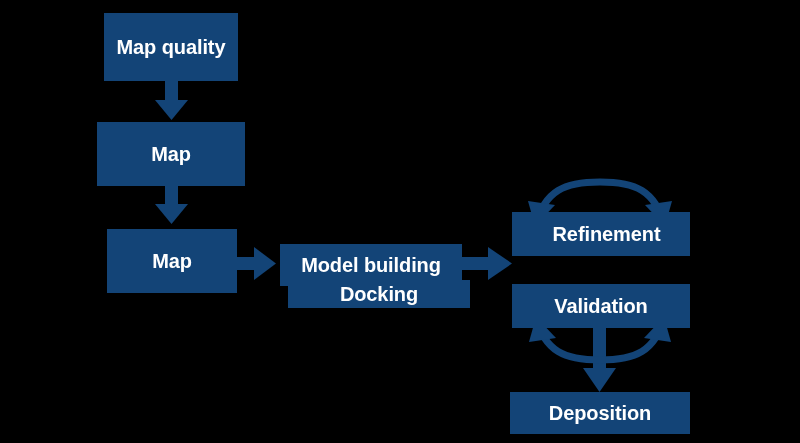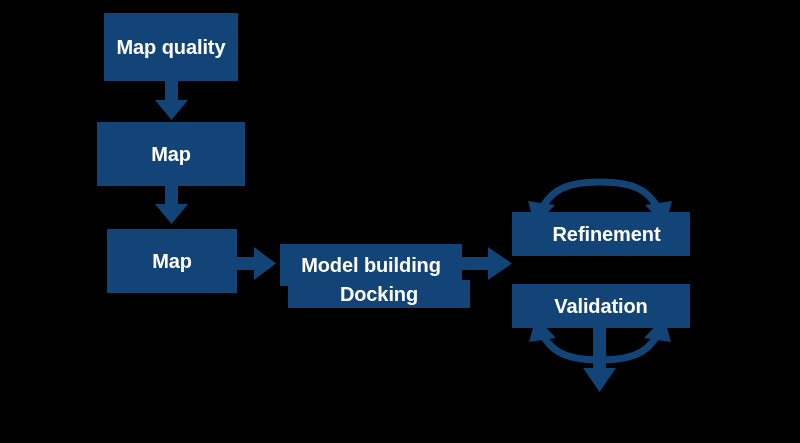--- a/index.html
+++ b/index.html
@@ -123,14 +123,17 @@
   </div>
 
   <div class="node" style="left:512px; top:212px; width:178px; height:44px;padding-left:17px;">
     <span>Refinement</span>
   </div>
 
   <div class="node" style="left:512px; top:284px; width:178px; height:44px;">
     <span>Validation</span>
   </div>
 
+  <div class="node" style="left:510px; top:392px; width:180px; height:42px;">
+    <span>Deposition</span>
+  </div>
 
 </div>
 
 </body></html>

